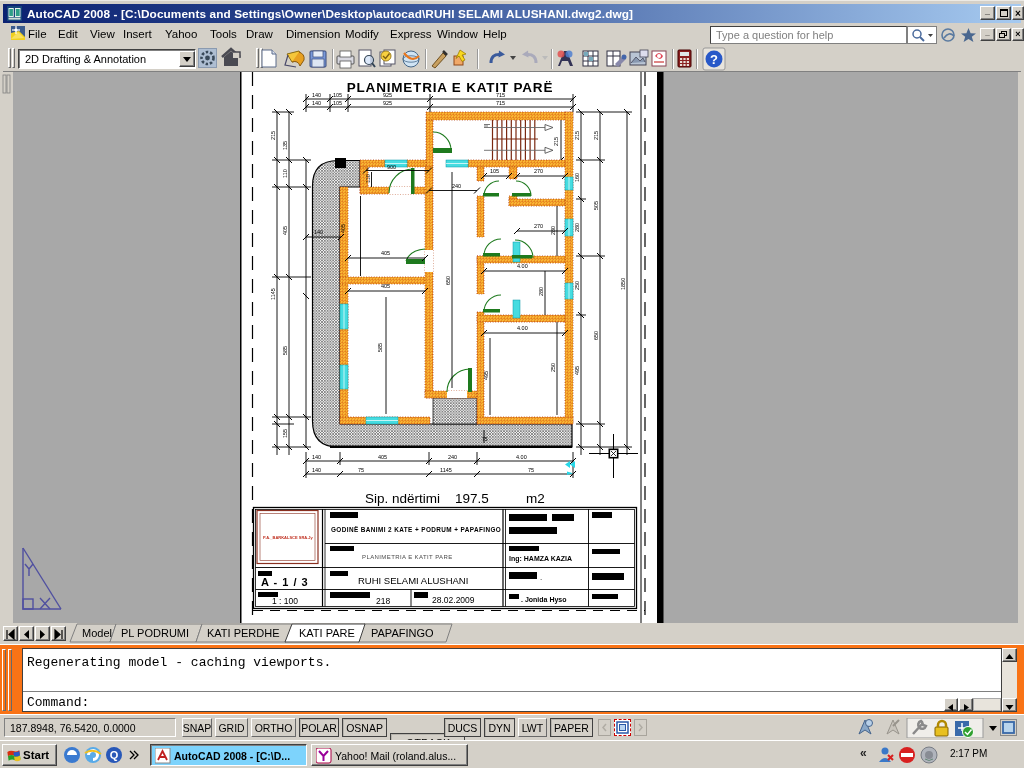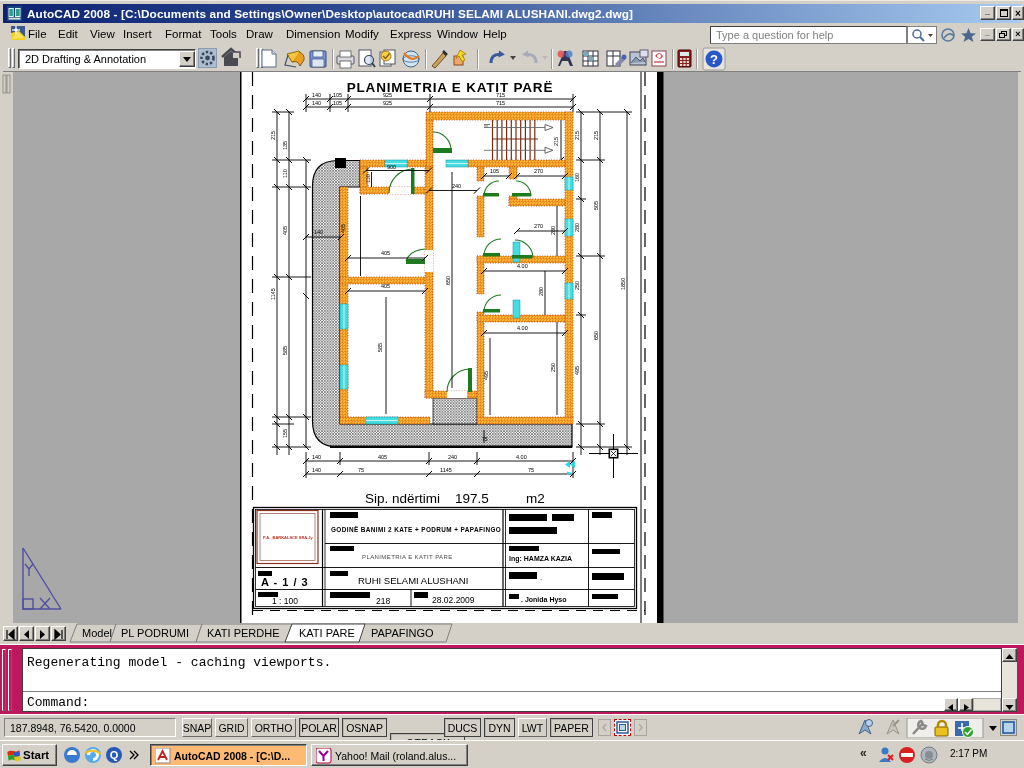--- a/index.html
+++ b/index.html
@@ -50,21 +50,21 @@
       <circle cx="6" cy="4" r="1.6" fill="#fff"></circle>
       <rect x="5.4" y="0" width="1.2" height="8" fill="#fff"></rect>
       <rect x="2" y="3.4" width="8" height="1.2" fill="#fff"></rect>
     </svg>
 </div>
 <div class="abs" style="top:28px;font-size:11.5px;color:#000;left:0;width:700px;height:16px;">
 <span class="abs" style="left:28px;">File</span>
     <span class="abs" style="left:58px;">Edit</span>
     <span class="abs" style="left:90px;">View</span>
     <span class="abs" style="left:123px;">Insert</span>
-    <span class="abs" style="left:165px;">Format</span>
+    <span class="abs" style="left:165px;">Yahoo</span>
     <span class="abs" style="left:210px;">Tools</span>
     <span class="abs" style="left:246px;">Draw</span>
     <span class="abs" style="left:286px;">Dimension</span>
     <span class="abs" style="left:345px;">Modify</span>
     <span class="abs" style="left:390px;">Express</span>
     <span class="abs" style="left:437px;">Window</span>
     <span class="abs" style="left:483px;">Help</span>
 </div>
 
 <div class="abs" style="left:710px;top:26px;width:197px;height:18px;background:#fff;border:1px solid #808080;border-top-color:#404040;border-left-color:#404040;font-size:11px;color:#7f7f7f;padding:2px 0 0 5px;">Type a question for help</div>
@@ -575,21 +575,21 @@
   <path d="M296,1 L384,1 L378,19 L290,19 Z" fill="#d4d0c8" stroke="#808080" stroke-width="1"></path>
   <path d="M224,1 L297,1 L291,19 L217,19 Z" fill="#ffffff" stroke="#404040" stroke-width="1"></path>
   <text x="14" y="14" font-size="11" font-family="Liberation Sans">Model</text>
   <text x="53" y="14" font-size="11" font-family="Liberation Sans">PL PODRUMI</text>
   <text x="139" y="14" font-size="11" font-family="Liberation Sans">KATI PERDHE</text>
   <text x="231" y="14" font-size="11" font-family="Liberation Sans">KATI PARE</text>
   <text x="303" y="14" font-size="11" font-family="Liberation Sans">PAPAFINGO</text>
  </svg>
 </div>
 
-<div class="abs" style="left:0;top:644px;width:1024px;height:70px;background:#be185d;border-top:1px solid #fff;">
+<div class="abs" style="left:0;top:644px;width:1024px;height:70px;background:#f97316;border-top:1px solid #fff;">
  <div class="abs" style="left:2px;top:4px;width:4px;height:62px;border:1px solid;border-color:#fff #696969 #696969 #fff;"></div>
  <div class="abs" style="left:8px;top:4px;width:4px;height:62px;border:1px solid;border-color:#fff #696969 #696969 #fff;"></div>
  <div class="abs" style="left:22px;top:3px;width:980px;height:64px;background:#fff;border:1px solid #404040;font-family:'Liberation Mono',monospace;font-size:13px;color:#000;">
   <div style="position:absolute;left:4px;top:6px;">Regenerating model - caching viewports.</div>
   <div style="position:absolute;left:0;top:42px;width:100%;border-top:1px solid #808080;"></div>
   <div style="position:absolute;left:4px;top:46px;">Command:</div>
  </div>
 
  <div class="abs" style="left:1002px;top:3px;width:15px;height:64px;background:#d4d0c8;">
   <div class="abs btn3d" style="left:0;top:0;width:15px;height:14px;"><svg width="13" height="12">
@@ -669,21 +669,21 @@
   <circle cx="10" cy="10" r="8" fill="#3a7ad0"></circle>
       <path d="M5,10 a5,5 0 0 1 10,0" fill="#fff"></path>
   <circle cx="31" cy="10" r="8" fill="#58aaE8"></circle>
       <path d="M25,10 a6,6 0 1 1 6,6 l0,-3 a3,3 0 1 0 -3,-3 z" fill="#fff"></path>
       <path d="M23,8 q8,-5 16,1" stroke="#f0c020" stroke-width="2" fill="none"></path>
   <circle cx="52" cy="10" r="8" fill="#2858b8"></circle>
       <text x="52" y="14" text-anchor="middle" font-size="11" font-weight="bold" fill="#fff" font-family="Liberation Sans">Q</text>
   <path d="M68,6 l4,4 l-4,4 M72,6 l4,4 l-4,4" stroke="#000" stroke-width="1.3" fill="none"></path>
  </svg>
 
- <div class="abs btn3din" style="left:150px;top:3px;width:157px;height:22px;background:#fdba74;">
+ <div class="abs btn3din" style="left:150px;top:3px;width:157px;height:22px;background:#7dd3fc;">
   <svg class="abs" style="left:4px;top:3px;" width="16" height="16">
         <rect width="15" height="15" fill="#fff" stroke="#888"></rect>
         <path d="M3,12 L7.5,3 L12,12 M5,9 h5" stroke="#c02020" stroke-width="1.8" fill="none"></path>
       </svg>
   <span class="abs" style="left:23px;top:5px;font-size:10.5px;font-weight:bold;white-space:nowrap;">AutoCAD 2008 - [C:\D...</span>
  </div>
  <div class="abs btn3d" style="left:311px;top:3px;width:157px;height:22px;">
   <svg class="abs" style="left:4px;top:3px;" width="16" height="16">
         <rect width="15" height="15" rx="2" fill="#fff" stroke="#a04"></rect>
         <path d="M3,3 l4.5,5 l4.5,-5 M7.5,8 v5" stroke="#909" stroke-width="2" fill="none"></path>

